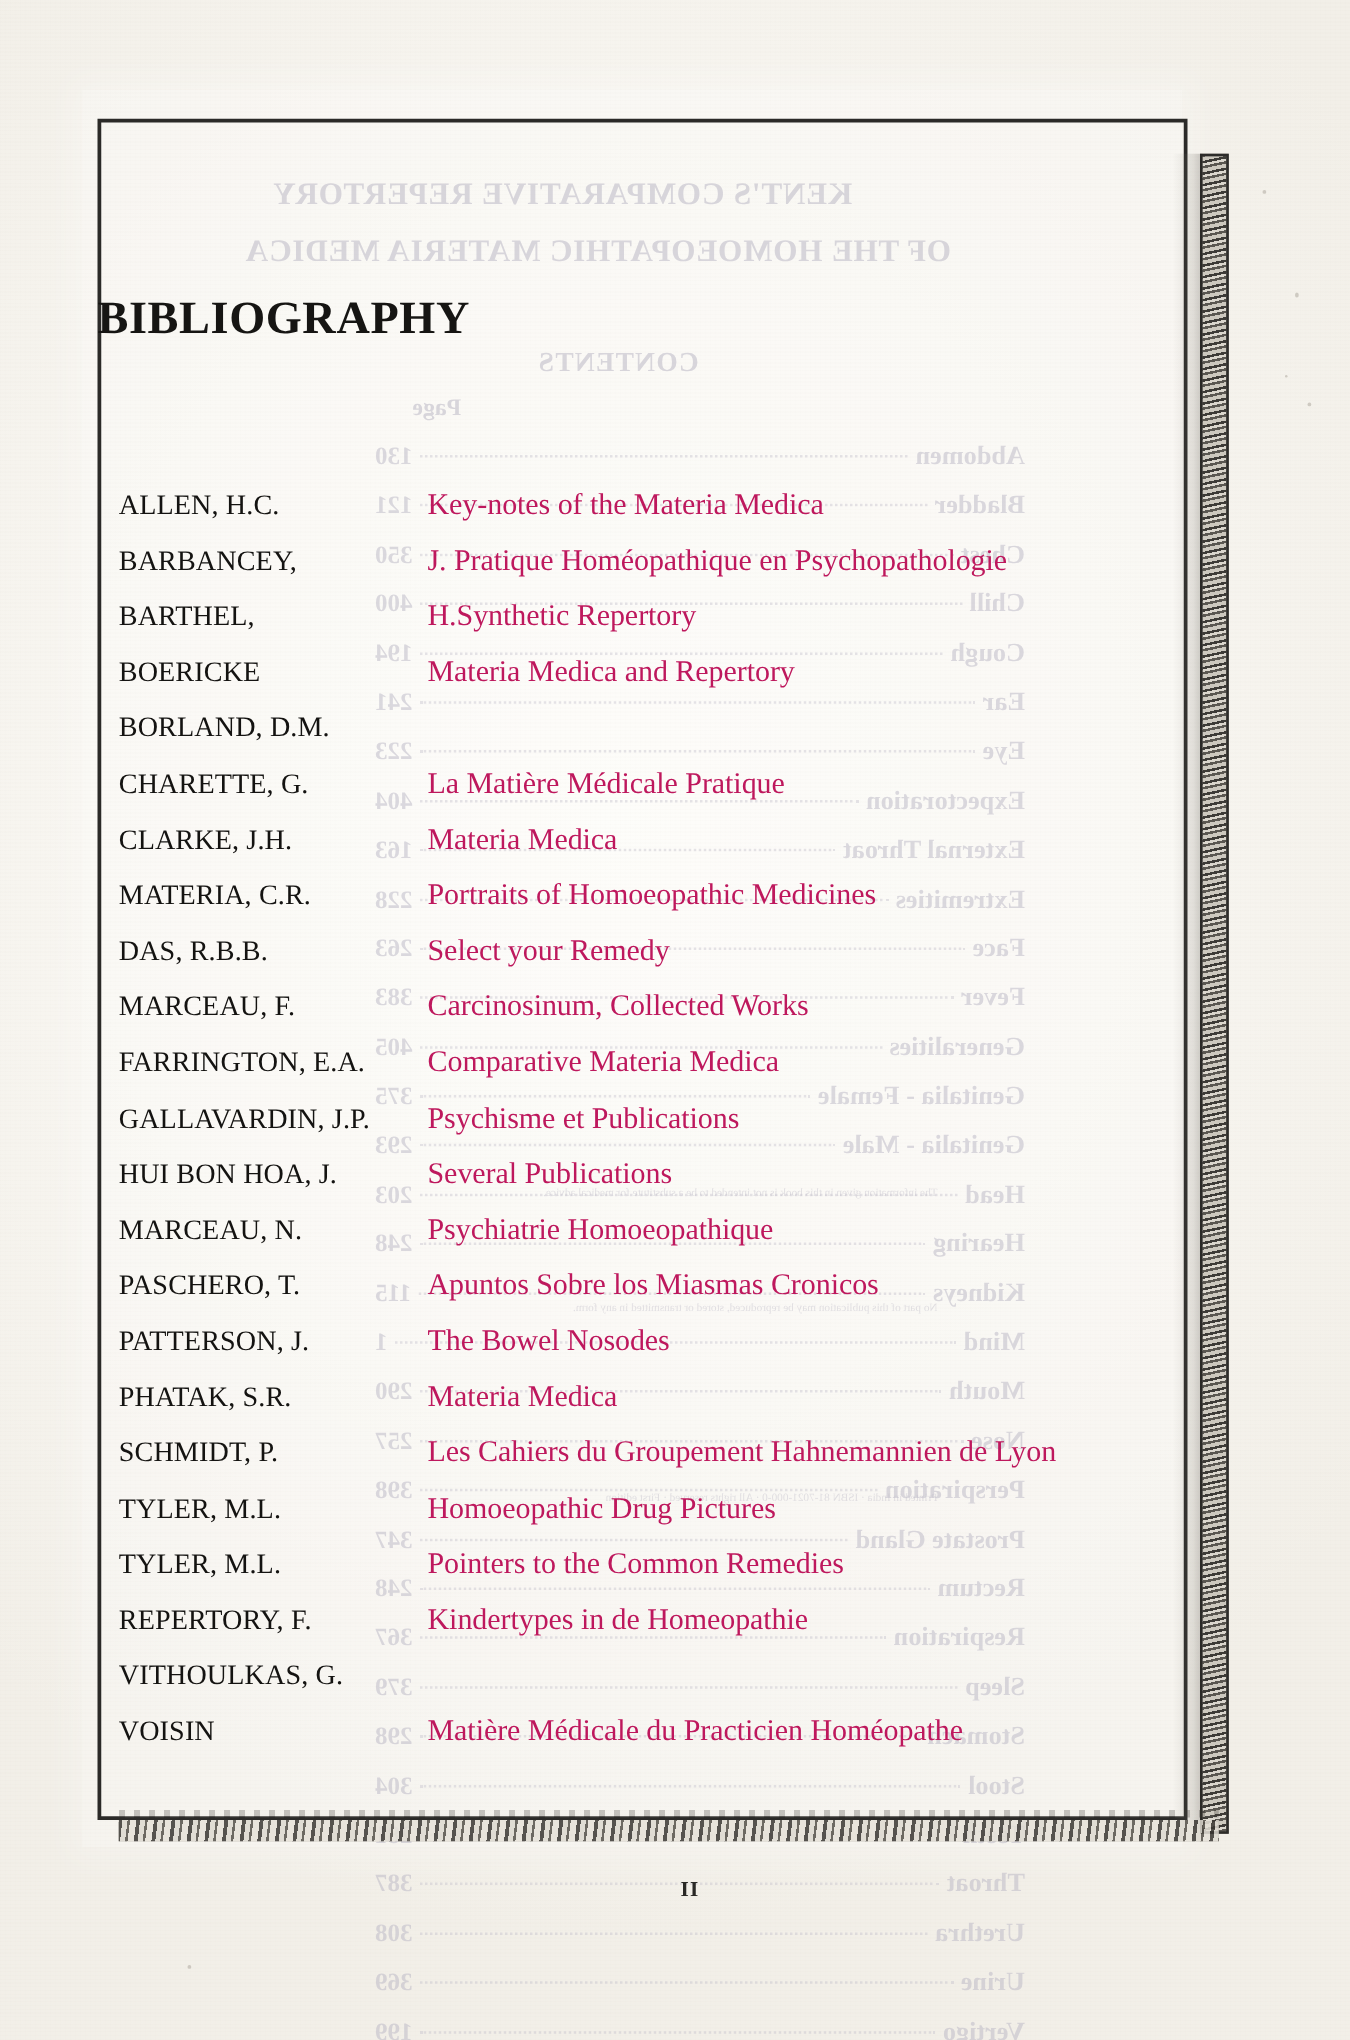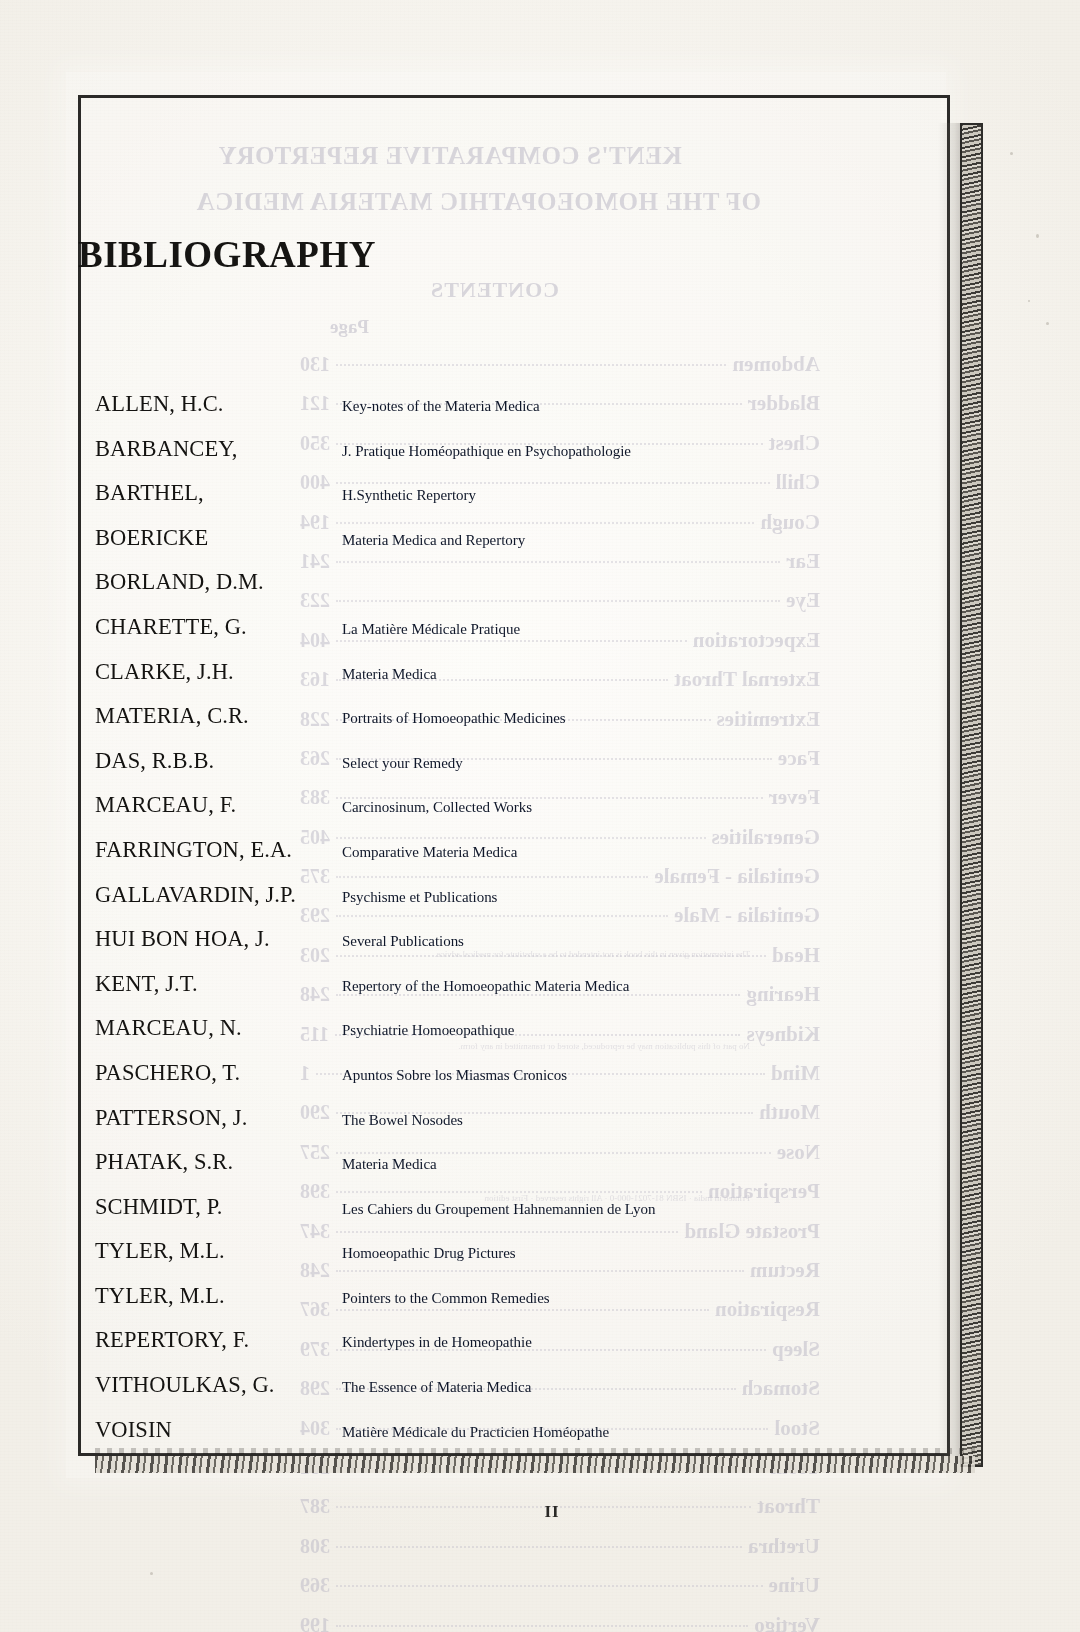--- a/index.html
+++ b/index.html
@@ -184,24 +184,24 @@
   .biblio-author {
     width: 247px;
     flex: 0 0 247px;
     font-size: 22.5px;
     letter-spacing: .1px;
     white-space: nowrap;
     color: #141311;
   }
   .biblio-work {
     flex: 1;
-    font-size: 15px;
+    font-size: 24px;
     letter-spacing: -.05px;
     white-space: nowrap;
-    color: #0f172a;
+    color: #be185d;
   }
 
   .page-number {
     position: absolute;
     left: 0; top: 1502px;
     width: 1080px;
     text-align: center;
     font-size: 17px;
     font-weight: bold;
     letter-spacing: 1px;
@@ -453,24 +453,20 @@
         </div>
         <div class="biblio-row">
           <div class="biblio-author">GALLAVARDIN, J.P.</div>
           <div class="biblio-work">Psychisme et Publications</div>
         </div>
         <div class="biblio-row">
           <div class="biblio-author">HUI BON HOA, J.</div>
           <div class="biblio-work">Several Publications</div>
         </div>
         <div class="biblio-row">
-          <div class="biblio-author">KENT, J.T.</div>
-          <div class="biblio-work">Repertory of the Homoeopathic Materia Medica</div>
-        </div>
-        <div class="biblio-row">
           <div class="biblio-author">MARCEAU, N.</div>
           <div class="biblio-work">Psychiatrie Homoeopathique</div>
         </div>
         <div class="biblio-row">
           <div class="biblio-author">PASCHERO, T.</div>
           <div class="biblio-work">Apuntos Sobre los Miasmas Cronicos</div>
         </div>
         <div class="biblio-row">
           <div class="biblio-author">PATTERSON, J.</div>
           <div class="biblio-work">The Bowel Nosodes</div>
@@ -490,21 +486,20 @@
         <div class="biblio-row">
           <div class="biblio-author">TYLER, M.L.</div>
           <div class="biblio-work">Pointers to the Common Remedies</div>
         </div>
         <div class="biblio-row">
           <div class="biblio-author">REPERTORY, F.</div>
           <div class="biblio-work">Kindertypes in de Homeopathie</div>
         </div>
         <div class="biblio-row">
           <div class="biblio-author">VITHOULKAS, G.</div>
-          <div class="biblio-work">The Essence of Materia Medica</div>
         </div>
         <div class="biblio-row">
           <div class="biblio-author">VOISIN</div>
           <div class="biblio-work">Matière Médicale du Practicien Homéopathe</div>
         </div>
       </div>
   </div>
 
   <div class="page-number">II</div>
 

